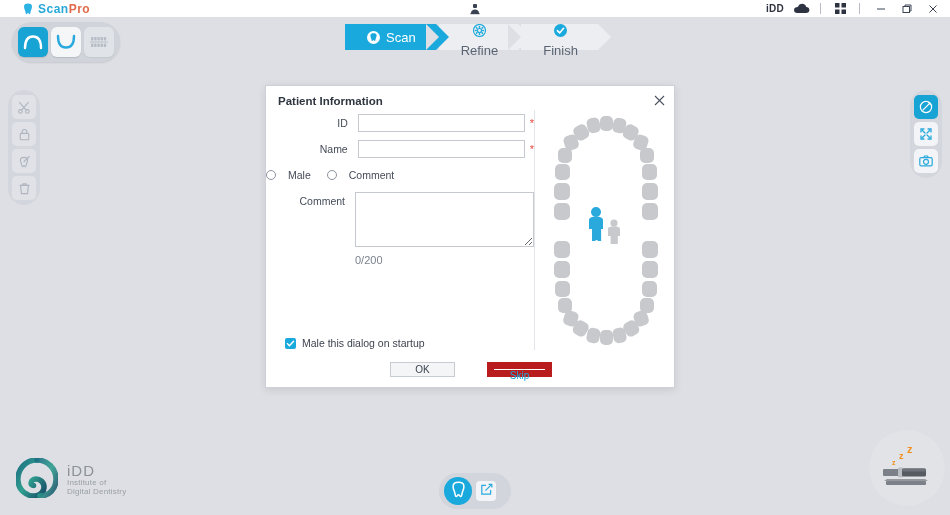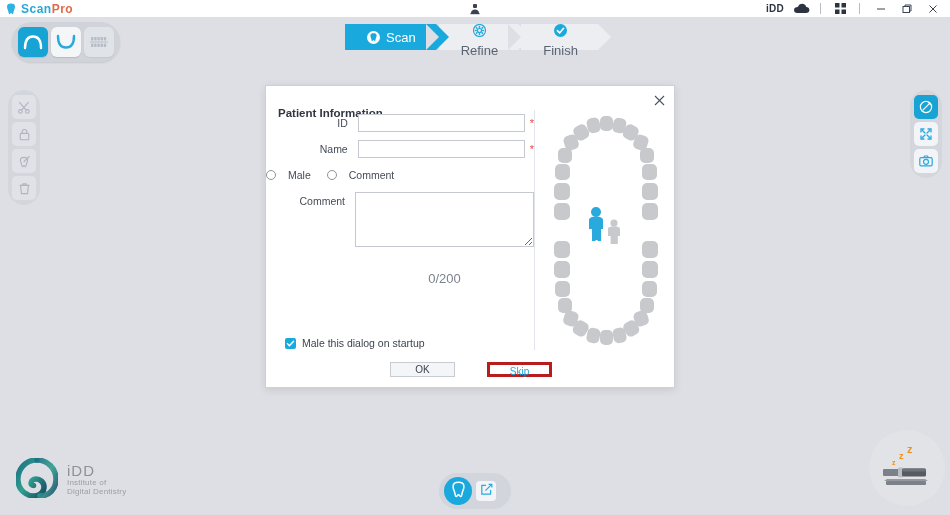--- a/index.html
+++ b/index.html
@@ -16,21 +16,21 @@
     background: #dddfe4;
   }
 
   
   .titlebar {
     position: absolute; left: 0; top: 0;
     width: 950px; height: 17px;
     background: #ffffff;
     display: flex; align-items: center;
   }
-  .brand { display: flex; align-items: center; gap: 5px; padding-left: 6px; }
+  .brand { display: flex; align-items: center; gap: 5px; padding-left: 23px; }
   .brand-tooth { width: 10px; height: 12px; display: block; }
   .brand-name {
     font-size: 12px; font-weight: bold; letter-spacing: .5px;
     color: #29a8d8;
   }
   .brand-name .pro { color: #e06a4a; }
   .tb-center {
     position: absolute; left: 0; right: 0; top: 0; height: 17px;
     display: flex; align-items: center; justify-content: center;
     pointer-events: none;
@@ -121,21 +121,21 @@
   
   .dialog {
     position: absolute; left: 265px; top: 85px;
     width: 410px; height: 303px;
     background: #ffffff;
     border: 1px solid #cdd1d7;
     box-shadow: 0 2px 8px rgba(0,0,0,.10);
   }
   .dlg-title {
     position: absolute; left: 12px; top: 9px;
-    font-size: 11.5px; font-weight: bold; color: #2f3640; margin-top: 12px;
+    font-size: 11.5px; font-weight: bold; color: #2f3640;
   }
   .dlg-close {
     position: absolute; right: 6px; top: 5px;
     width: 18px; height: 18px;
     display: flex; align-items: center; justify-content: center;
   }
   .dlg-divider {
     position: absolute; left: 268px; top: 24px;
     width: 1px; height: 240px; background: #e2e5e9;
   }
@@ -150,22 +150,22 @@
     width: 167px; height: 18px;
     border: 1px solid #c6cad0; background: #fff;
   }
   .finput.small { width: 91px; }
   .ftext {
     width: 179px; height: 55px;
     border: 1px solid #c6cad0; background: #fff;
   }
   .req { color: #e8473f; font-size: 11px; margin-left: 5px; line-height: 18px; }
   .counter {
-    font-size: 13px; color: #7c838e; text-align: center;
-    width: 179px; margin-top: 20px;
+    font-size: 11px; color: #7c838e; text-align: left;
+    width: 179px; margin-top: 3px;
   }
   .radios { display: flex; align-items: center; gap: 16px; height: 18px; }
   .radio { display: flex; align-items: center; gap: 12px; font-size: 10.5px; color: #444c59; }
   .radio-dot {
     width: 10px; height: 10px; border-radius: 50%;
     border: 1px solid #8d949e; background: #fff;
   }
 
   .startup {
     position: absolute; left: 284px; top: 336px;
@@ -180,21 +180,21 @@
 
   .dlg-buttons {
     position: absolute; left: 0; top: 276px; width: 410px;
     display: flex; justify-content: center; gap: 32px;
   }
   .btn {
     width: 65px; height: 15px;
     font-size: 10px; line-height: 13px; text-align: center;
     border: 1px solid #c7ccd3; background: #f3f5f7; color: #3c434e;
   }
-  .btn.primary { border: 3px solid #b91c1c; background: #ffffff; color: #19a9dc; text-align: center; }
+  .btn.primary { border: 7px solid #b91c1c; background: #ffffff; color: #19a9dc; text-align: center; }
 
   
   .chart { position: absolute; left: 270px; top: 22px; width: 140px; height: 245px; }
   .chart svg { display: block; }
 
   
   .idd-logo {
     position: absolute; left: 16px; top: 458px;
     display: flex; align-items: center; gap: 9px;
   }

